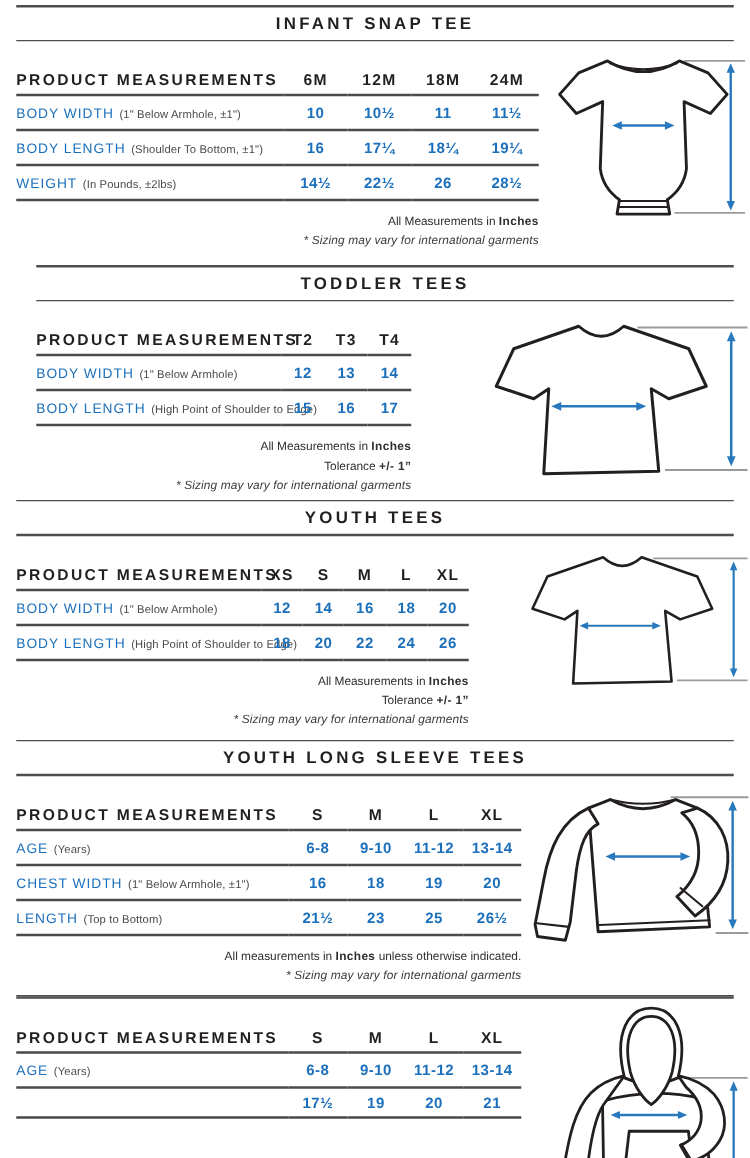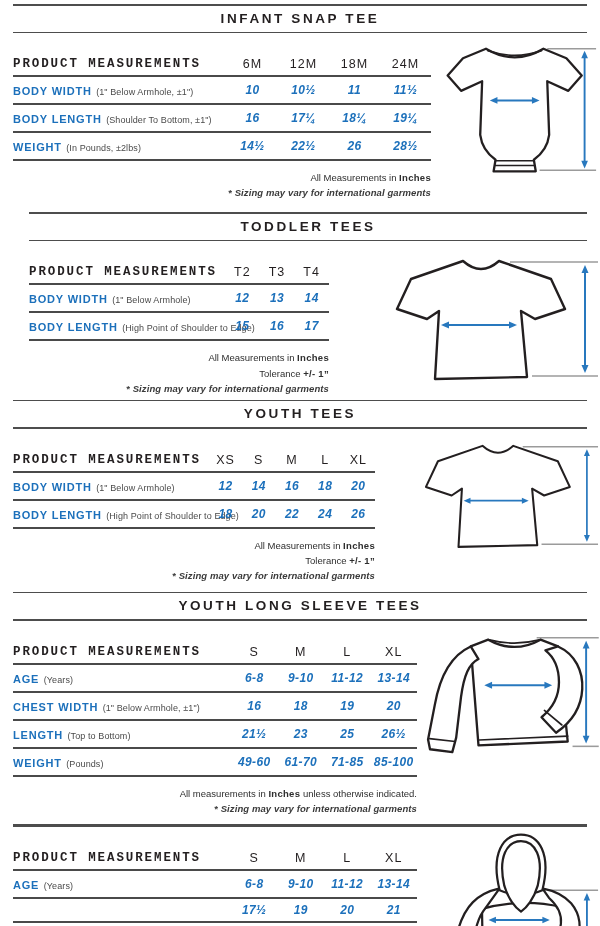--- a/index.html
+++ b/index.html
@@ -27,31 +27,31 @@
   .meas { border-collapse:collapse; margin-top:20px; table-layout:fixed; }
   .s1 .meas { width:418px; } .s1 .c-lbl { width:214px; }
   .s2 .meas { width:300px; } .s2 .c-lbl { width:196px; }
   .s3 .meas { width:362px; } .s3 .c-lbl { width:196px; }
   .s4 .meas { width:404px; } .s4 .c-lbl { width:218px; }
   .s5 .meas { width:404px; } .s5 .c-lbl { width:218px; }
   .meas tr { border-bottom:2px solid #4a4a4a; }
   .meas th, .meas td { padding:4px 0; }
   .lbl-h {
     text-align:left; font-size:12.5px; font-weight:bold;
-    letter-spacing:1.9px; color:#231f20; white-space:nowrap;font-family:Liberation Mono, monospace;
+    letter-spacing:1.9px; color:#231f20; white-space:nowrap;
   }
-  .size-h { text-align:center; font-size:12.5px; font-weight:normal; letter-spacing:1px; color:#231f20; }
+  .size-h { text-align:center; font-size:12.5px; font-weight:bold; letter-spacing:1px; color:#231f20; }
   .lbl-cell { text-align:left; white-space:nowrap; }
-  .row-label { color:#1c70bb; font-weight:bold; font-size:11px; letter-spacing:0.8px; }
+  .row-label { color:#1c70bb; font-weight:normal; font-size:11px; letter-spacing:0.8px; }
   .row-note { color:#4a4a4a; font-size:9px; letter-spacing:0.1px; }
-  .val { color:#1c70bb; font-weight:bold; font-size:12px; text-align:center; letter-spacing:0.4px; white-space:nowrap;font-style:italic; }
+  .val { color:#1c70bb; font-weight:bold; font-size:12px; text-align:center; letter-spacing:0.4px; white-space:nowrap; }
   .notes { margin-top:9px; font-size:9.5px; line-height:1.6; color:#2e2e2e; }
   .notes p { margin:0;text-align:right; }
   .notes b { font-weight:bold; letter-spacing:0.3px; }
-  .note-sizing { font-style:italic; font-weight:bold; color:#3a3a3a; letter-spacing:0.1px; }
+  .note-sizing { font-style:italic; font-weight:normal; color:#3a3a3a; letter-spacing:0.1px; }
   .illo { margin-left:auto; }
   .illo svg { display:block; }
   .s1 .illo { margin-top:6px; margin-right:2px; }
   .s2 .illo { margin-top:12px; }
   .s3 .illo { margin-top:10px; }
   .s4 .illo { margin-top:8px; }
   .s5 .illo { margin-top:2px; }
   .s1 { padding-bottom:12px;border-radius:15px; }
   .s2 { padding-bottom:4px;padding-left:16px; }
   .s3 { padding-bottom:8px; }
@@ -318,27 +318,20 @@
               <td class="val">19</td>
               <td class="val">20</td>
             </tr>
             <tr>
               <td class="lbl-cell"><span class="row-label">LENGTH</span> <span class="row-note">(Top to Bottom)</span></td>
               <td class="val">21½</td>
               <td class="val">23</td>
               <td class="val">25</td>
               <td class="val">26½</td>
             </tr>
-            <tr>
-              <td class="lbl-cell"><span class="row-label">WEIGHT</span> <span class="row-note">(Pounds)</span></td>
-              <td class="val">49-60</td>
-              <td class="val">61-70</td>
-              <td class="val">71-85</td>
-              <td class="val">85-100</td>
-            </tr>
           </tbody>
         </table>
         <div class="notes">
           <p><span>All measurements in </span><b>Inches</b><span> unless otherwise indicated.</span></p>
           <p class="note-sizing">* Sizing may vary for international garments</p>
         </div>
       </div>
       <div class="illo">
         <svg width="180" height="128" viewBox="0 0 185 132">
           <path class="ext" d="M120,9 L184,9"></path>

